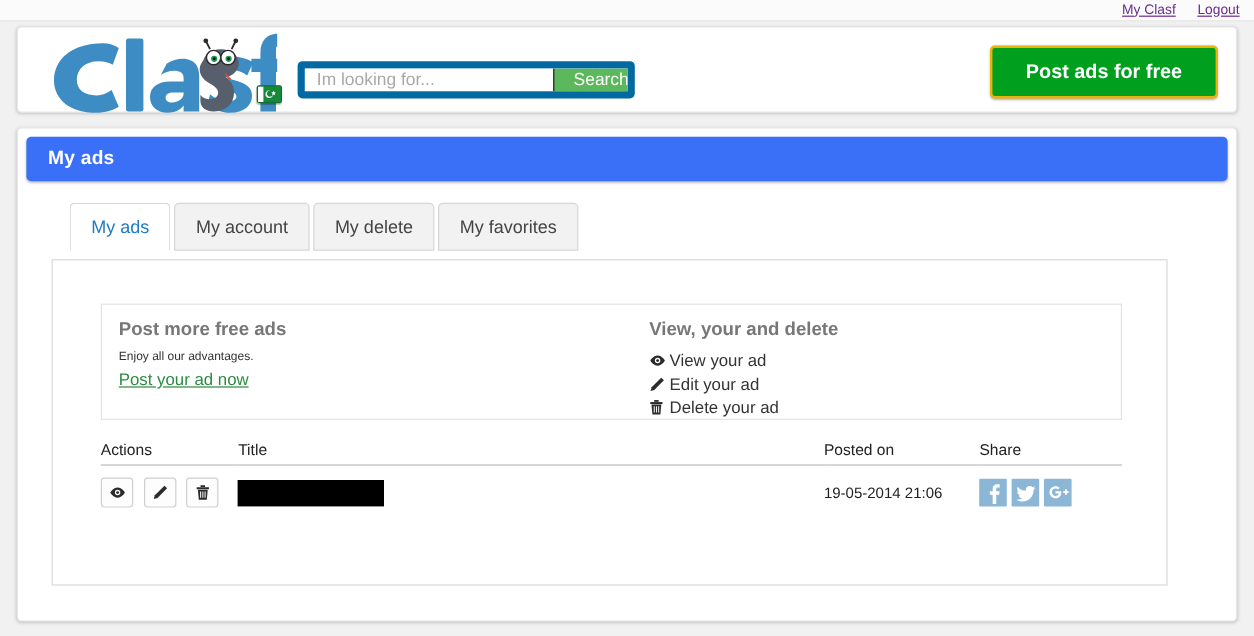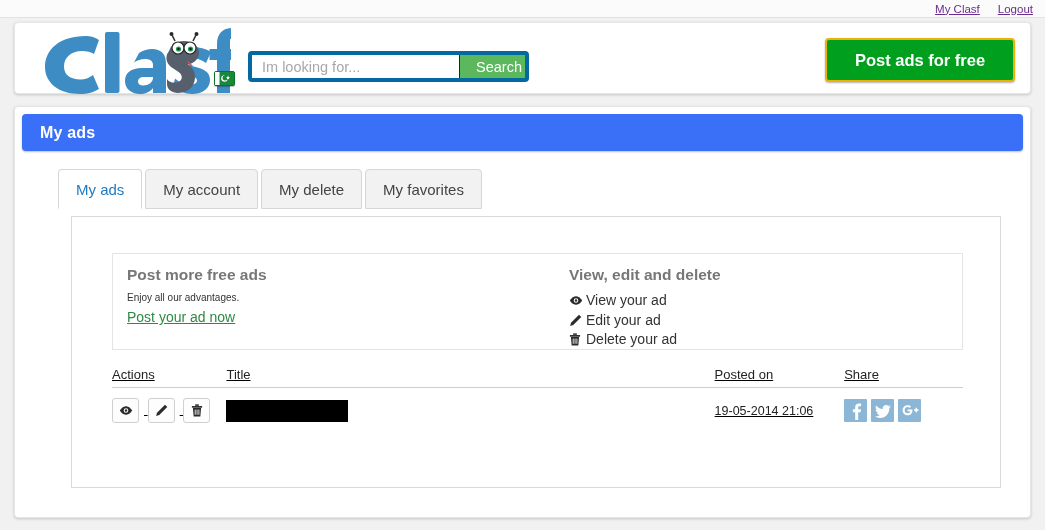--- a/index.html
+++ b/index.html
@@ -44,21 +44,21 @@
     width: 21px; height: 15px;
     background: #168a3a;
     border: 1px solid #0d6f2d;
     border-radius: 2px;
     box-shadow: 0 1px 1px rgba(0,0,0,0.25);
   }
 
   .search-wrap {
     position: absolute; left: 233px; top: 28px;
     display: flex; align-items: stretch;
-    border: 4px solid #0369a1; border-radius: 4px; overflow: hidden;
+    border: 6px solid #0369a1; border-radius: 4px; overflow: hidden;
     height: 31px; width: 281px;
     background: #fff;
   }
   .search-input {
     border: none; outline: none; flex: 1;
     padding: 0 10px; font-size: 14.5px; color: #333;
     font-family: "Liberation Sans", sans-serif;
     background: #fff;
   }
   .search-input::placeholder { color: #a8a8a8; }
@@ -123,21 +123,21 @@
   .tab.active {
     background: #ffffff;
     color: #1f7bc4;
     border-bottom: 1px solid #ffffff;
     position: relative;
     z-index: 4;
   }
 
   
   .content-panel {
-    position: absolute; top: 109px; left: 56px;
+    position: absolute; top: 109px; left: 28px;
     width: 930px; height: 272px;
     background: #ffffff;
     border: 1px solid #d9d9d9;
   }
 
   .info-box {
     position: absolute; top: 36px; left: 40px;
     width: 851px; height: 97px;
     border: 1px solid #e4e4e4;
     background: #ffffff;
@@ -158,21 +158,20 @@
     display: flex; align-items: center; font-size: 14px; color: #333;
     margin-bottom: 2px; line-height: 1.25;
   }
   .legend-row .gi { width: 17px; display:inline-block; text-align:left; }
 
   
   .ads-table {
     position: absolute; top: 148px; left: 40px;
     width: 851px;
     border-collapse: collapse;
-    text-decoration: underline;
   }
   .ads-table th {
     text-align: left; font-weight: normal; font-size: 13px; color: #222;
     border-bottom: 1px solid #cfcfcf;
     padding: 2px 0 5px 0;
   }
   .ads-table td {
     padding: 10px 0 10px 0; font-size: 13px; color: #222;
     vertical-align: middle;
   }
@@ -281,21 +280,21 @@
 
       <div class="info-box">
 
         <div class="info-col left">
           <div class="info-h">Post more free ads</div>
           <p class="info-p">Enjoy all our advantages.</p>
           <a class="info-link" href="#">Post your ad now</a>
         </div>
 
         <div class="info-col right">
-          <div class="info-h">View, edit and delete</div>
+          <div class="info-h">View, your and delete</div>
 
           <div class="legend-row">
             <span class="gi">
               <svg width="14" height="11" viewBox="0 0 16 11" aria-hidden="true">
                 <path d="M8 0.6 C3.6 0.6 1 5.5 1 5.5 C1 5.5 3.6 10.4 8 10.4 C12.4 10.4 15 5.5 15 5.5 C15 5.5 12.4 0.6 8 0.6 Z" fill="#2b2b2b"></path>
                 <circle cx="8" cy="5.5" r="2.6" fill="#ffffff"></circle>
                 <circle cx="8" cy="5.5" r="1.4" fill="#2b2b2b"></circle>
               </svg>
             </span>
             <span>View your ad</span>

